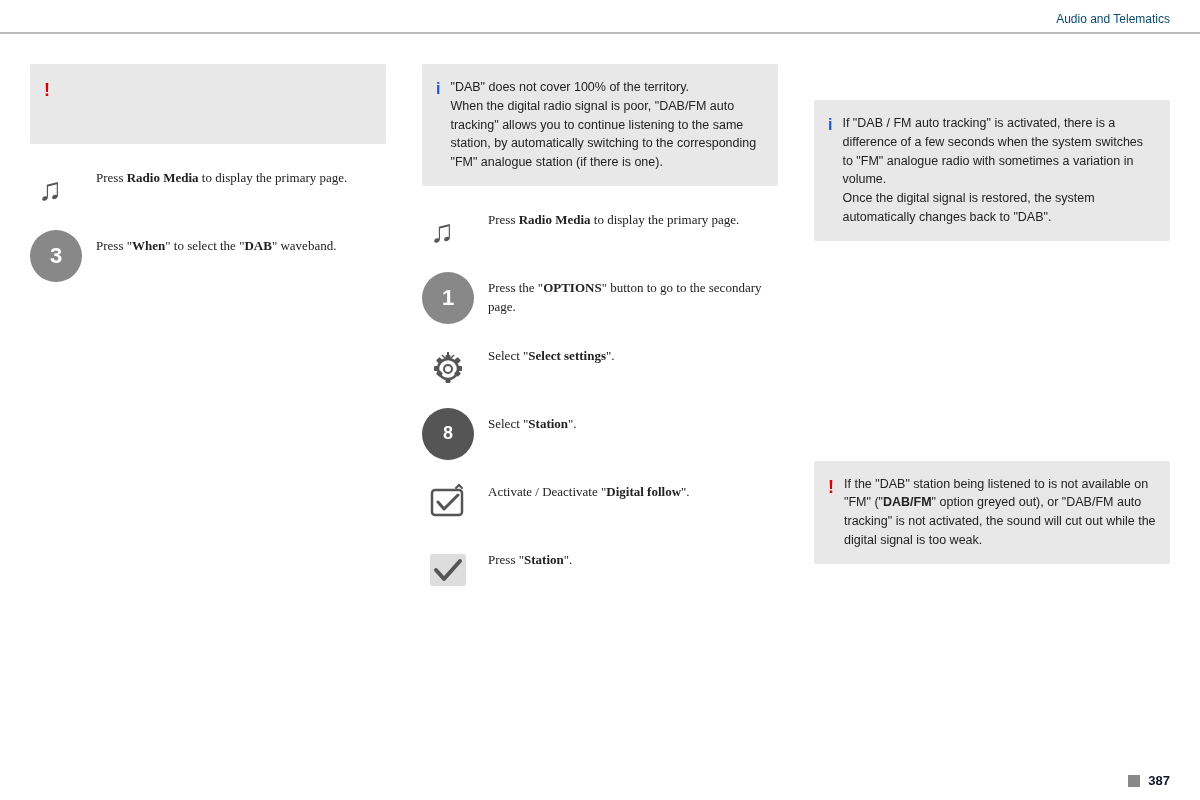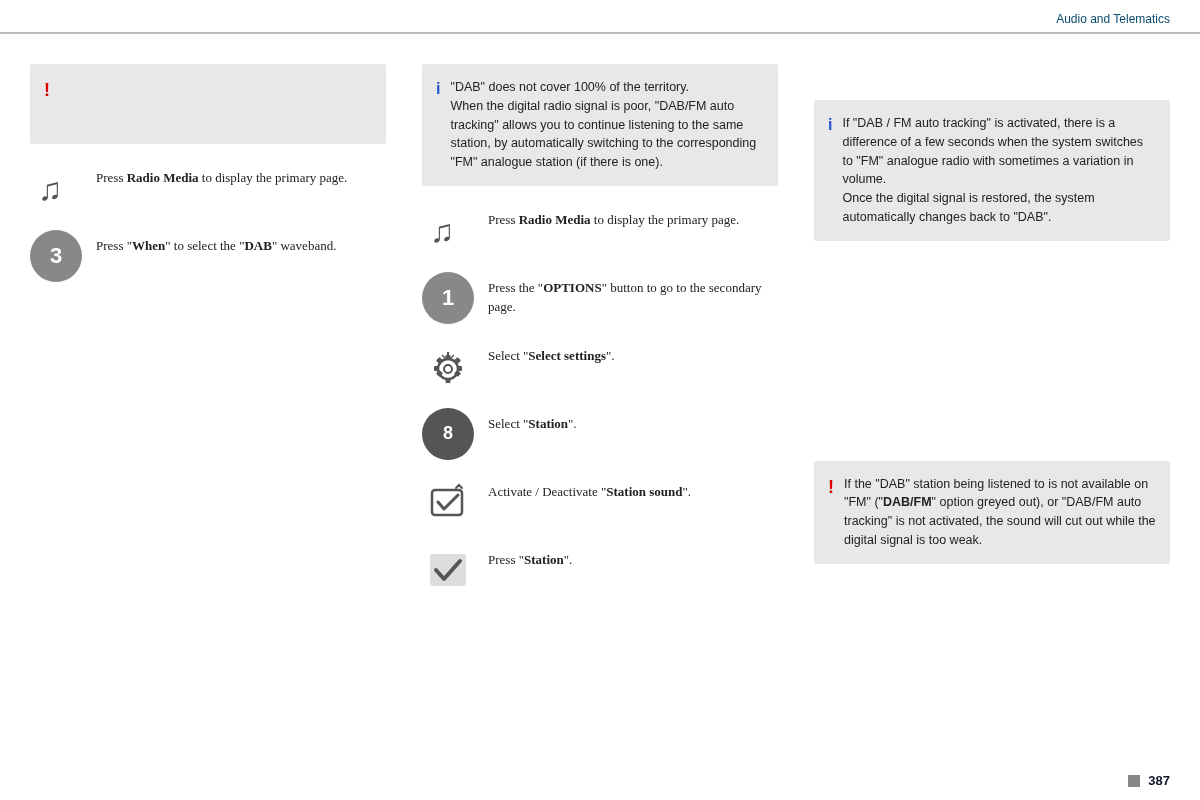--- a/index.html
+++ b/index.html
@@ -202,21 +202,21 @@
 
     <div class="step-row">
       <div class="step-icon">
         <svg viewBox="0 0 52 52" xmlns="http://www.w3.org/2000/svg">
           <rect x="10" y="14" width="30" height="25" rx="3" fill="none" stroke="#555" stroke-width="2.5"></rect>
           <polyline points="16,26 22,33 36,19" fill="none" stroke="#555" stroke-width="3" stroke-linecap="round" stroke-linejoin="round"></polyline>
 
           <polyline points="34,12 37,9 40,12" fill="none" stroke="#555" stroke-width="2" stroke-linecap="round"></polyline>
         </svg>
       </div>
-      <div class="step-text">Activate / Deactivate "<b>Station sound</b>".</div>
+      <div class="step-text">Activate / Deactivate "<b>Digital follow</b>".</div>
     </div>
 
     <div class="step-row">
       <div class="step-icon">
         <svg viewBox="0 0 52 52" xmlns="http://www.w3.org/2000/svg">
           <rect x="8" y="10" width="36" height="32" rx="3" fill="#ddd"></rect>
           <polyline points="14,26 22,35 38,17" fill="none" stroke="#555" stroke-width="4" stroke-linecap="round" stroke-linejoin="round"></polyline>
         </svg>
       </div>
       <div class="step-text">Press "<b>Station</b>".</div>

